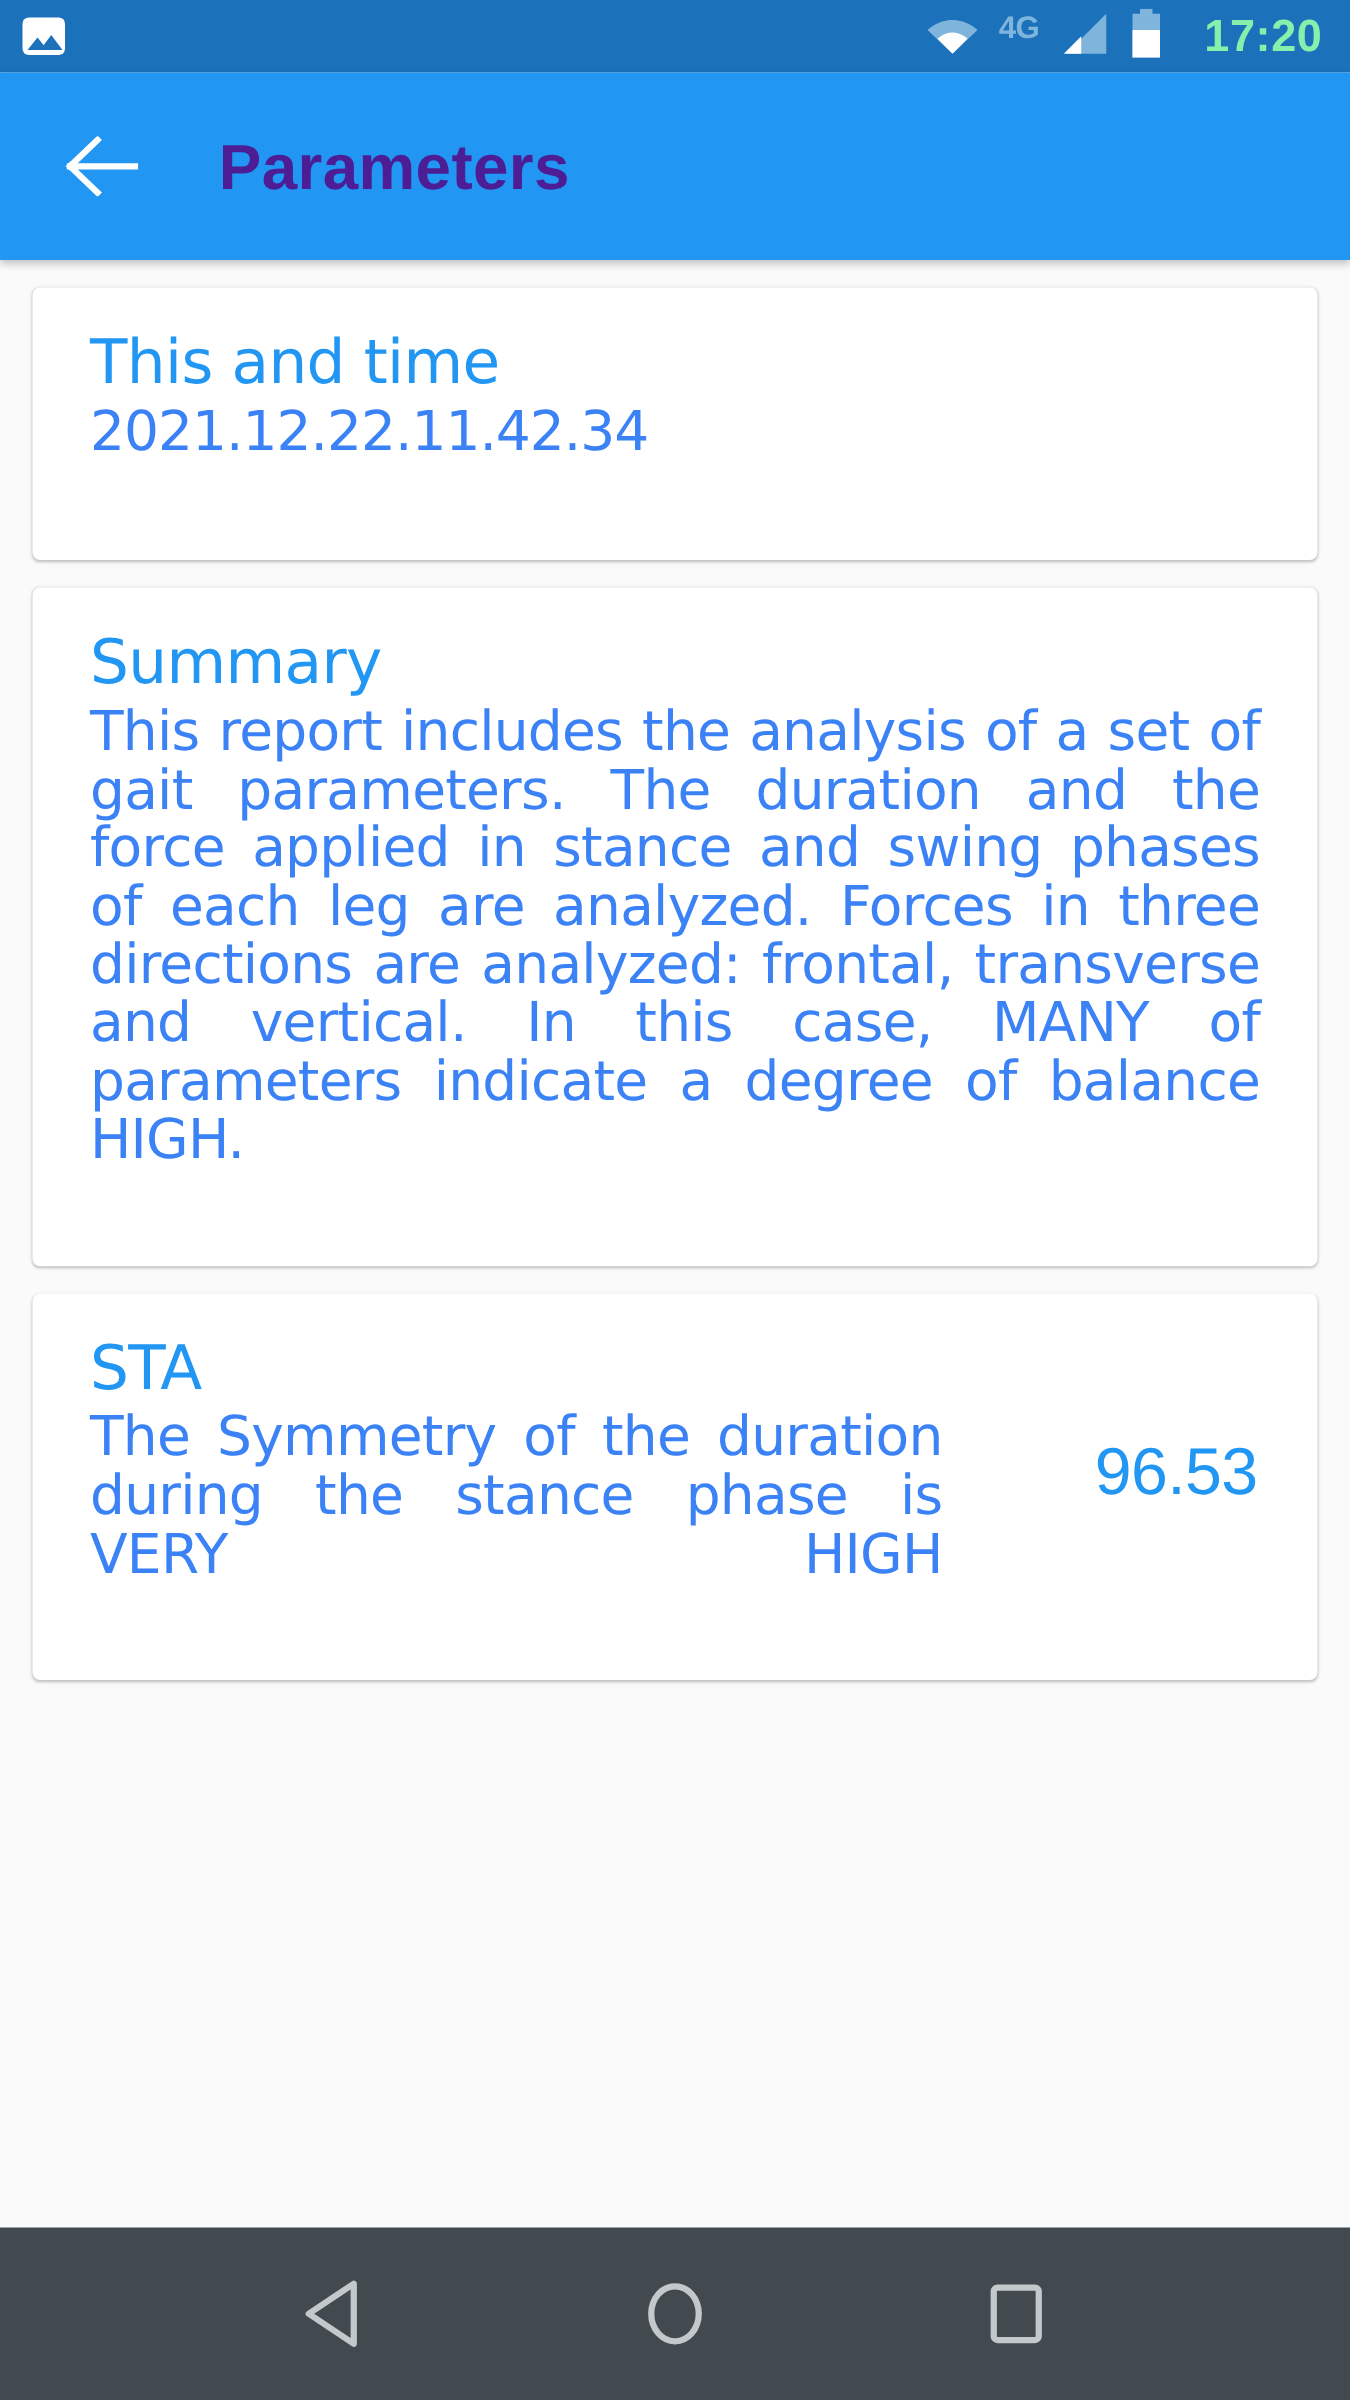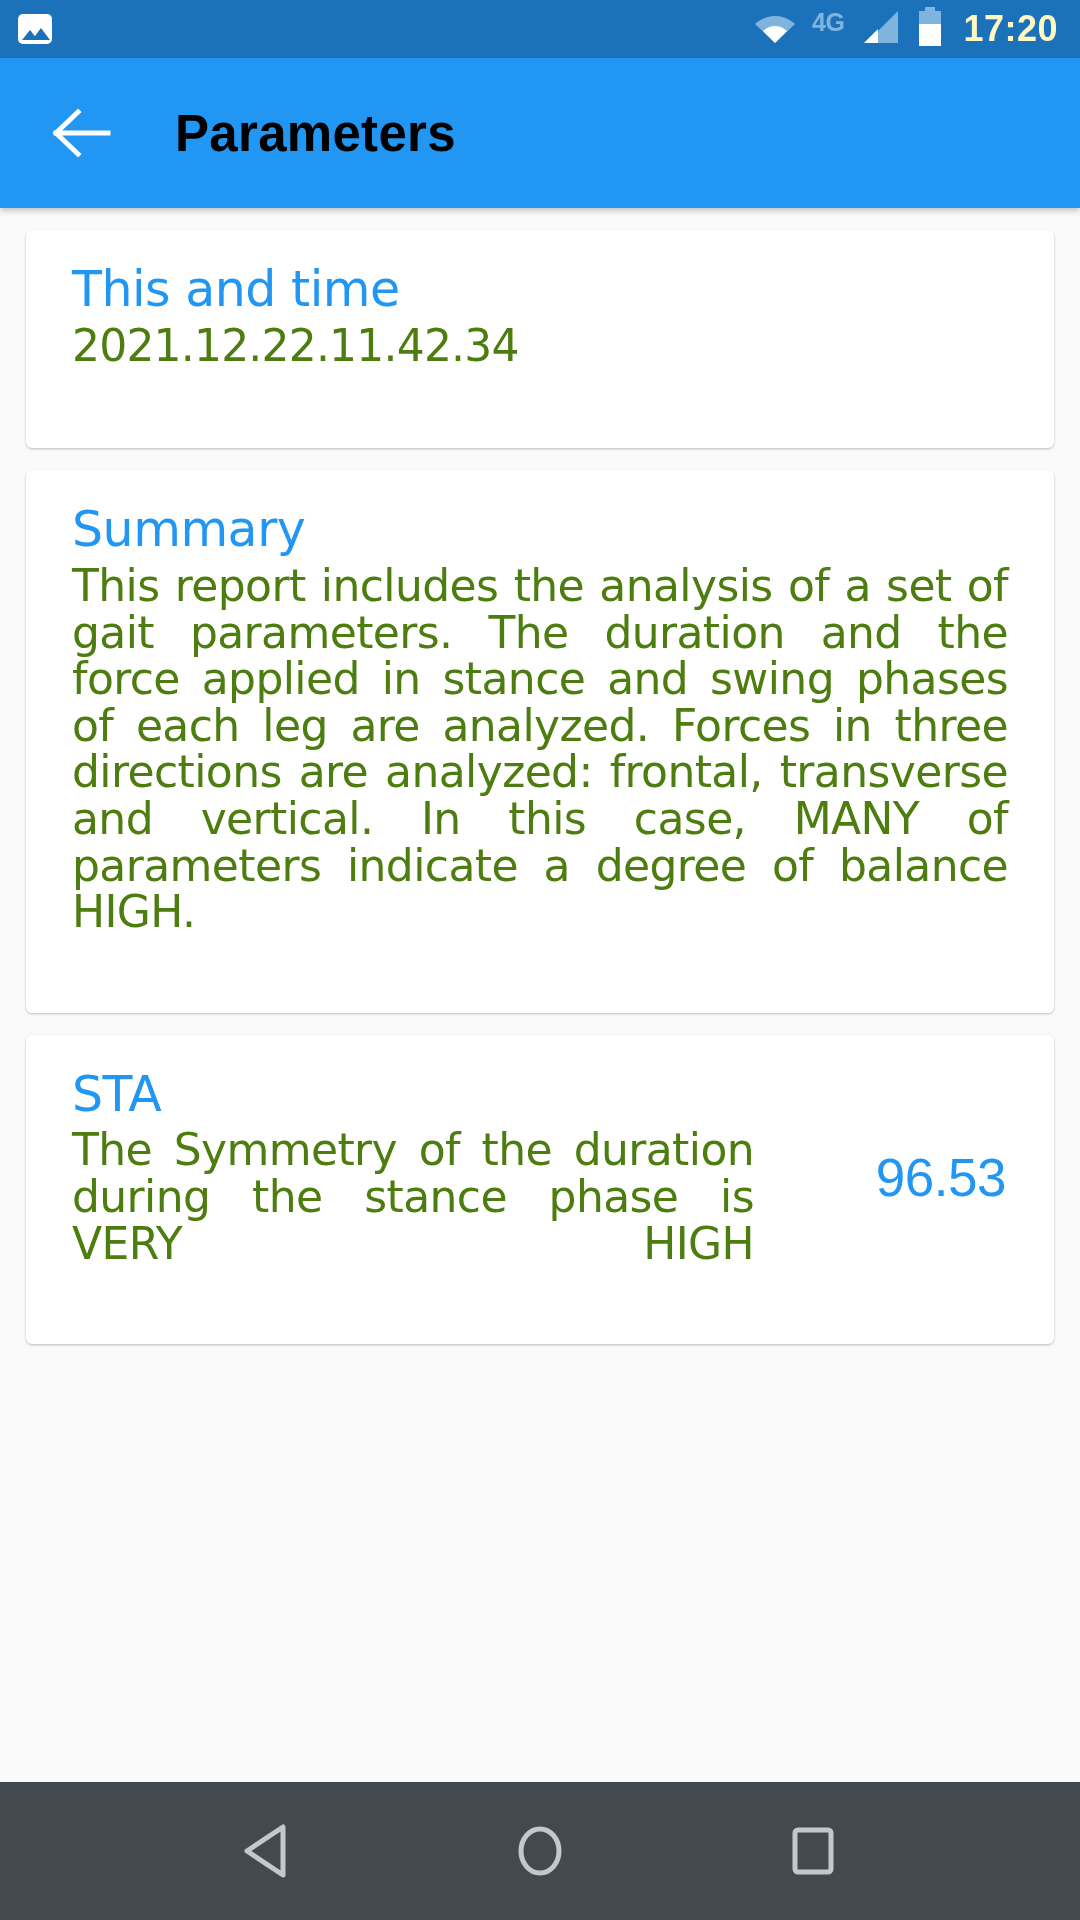--- a/index.html
+++ b/index.html
@@ -41,42 +41,42 @@
     width:0; height:0;
     border-left:9px solid transparent; border-right:9px solid transparent;
     border-bottom:12px solid #1b72ba;
   }
   .net-label {
     font-size:25px; font-weight:bold;
     color:#7fb4dc; letter-spacing:-0.5px;
     position:relative; top:-7px;
   }
   .clock {
-    font-size:36px; font-weight:bold; color:#fef9c3;
-    letter-spacing:0.5px; margin-left:3px;
+    font-size:36px; font-weight:bold; color:#86efac;
+    letter-spacing:0.5px; margin-left:16px;
   }
 
   
   .app-bar {
     height:150px; flex:0 0 150px;
     background:#2196f3;
     display:flex; align-items:center;
     padding-left:48px;
     box-shadow:0 3px 6px rgba(0,0,0,0.22);
     position:relative; z-index:5;
   }
   .back-btn {
     width:70px; height:70px;
     display:flex; align-items:center; justify-content:center;
     cursor:pointer; flex:0 0 auto;
   }
   .app-title {
     margin-left:57px;
     font-size:51px; font-weight:bold;
-    color:#000000; letter-spacing:0.3px;
+    color:#4c1d95; letter-spacing:0.3px;
   }
 
   
   .content {
     flex:1 1 auto;
     background:#fafafa;
     padding:22px 26px 0 26px;
     overflow:hidden;
   }
   .card {
@@ -89,21 +89,21 @@
   }
   .card-title {
     color:#2196f3;
     font-size:49px;
     font-family:"DejaVu Sans", sans-serif;
     font-weight:normal;
     line-height:1.08;
     letter-spacing:-0.5px;
   }
   .card-body {
-    color:#4d7c0f;
+    color:#3b82f6;
     font-size:44px;
     font-family:"DejaVu Sans", sans-serif;
     line-height:1.06;
     letter-spacing:-0.6px;
     margin-top:6px;
   }
   .justified { text-align:justify; }
   .justified::after { content:""; display:inline-block; width:100%; }
 
   .card--date { min-height:218px; }

